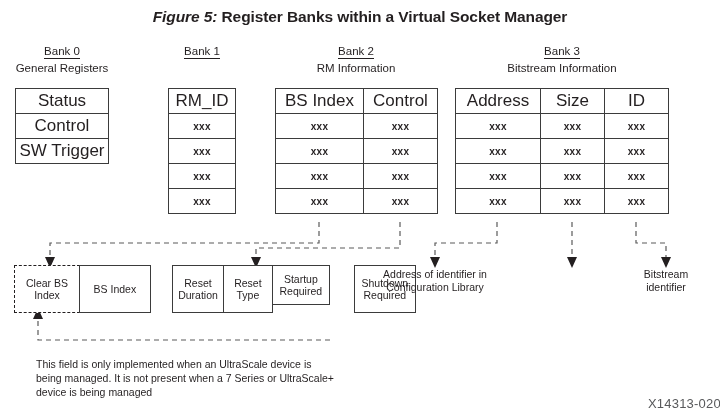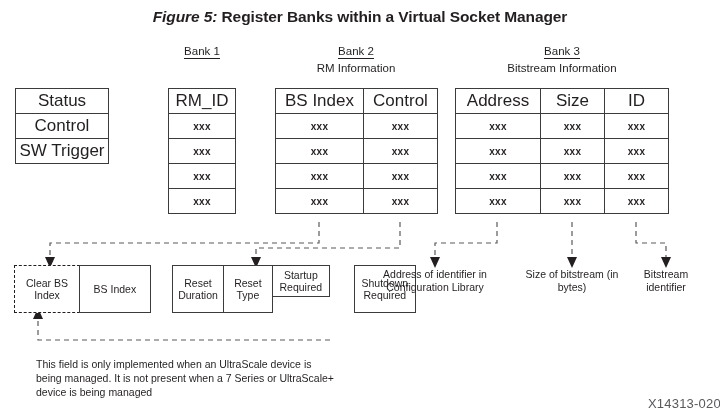--- a/index.html
+++ b/index.html
@@ -145,20 +145,24 @@
 </head>
 <body>
 
 <div class="stage">
 
   <div class="fig-title">
     <span class="fig-num">Figure 5:</span>
     <span class="fig-text">Register Banks within a Virtual Socket Manager</span>
   </div>
 
+  <div class="bank-head" style="left:6px; top:44px; width:112px;">
+    <span class="bank-id">Bank 0</span>
+    <span class="bank-desc">General Registers</span>
+  </div>
   <div class="bank-head" style="left:126px; top:44px; width:152px;">
     <span class="bank-id">Bank 1</span>
   </div>
   <div class="bank-head" style="left:276px; top:44px; width:160px;">
     <span class="bank-id">Bank 2</span>
     <span class="bank-desc">RM Information</span>
   </div>
   <div class="bank-head" style="left:455px; top:44px; width:214px;">
     <span class="bank-id">Bank 3</span>
     <span class="bank-desc">Bitstream Information</span>
@@ -292,34 +296,31 @@
     </div>
   </div>
 
   <div class="detail-row merged" style="left:172px; top:265px;">
     <div class="detail-cell" style="width:52px; height:48px;">
       <span>Reset Duration</span>
     </div>
     <div class="detail-cell" style="width:50px; height:48px;">
       <span>Reset Type</span>
     </div>
-    <div class="detail-cell" style="width:58px; height:32px;">
+    <div class="detail-cell" style="width:58px; height:40px;">
       <span>Startup Required</span>
     </div>
     <div class="detail-cell" style="width:62px; height:48px;margin-left:24px;">
       <span>Shutdown Required</span>
     </div>
   </div>
 
   <div class="callout" style="left:378px; top:268px; width:114px;">
     <span>Address of identifier in Configuration Library</span>
   </div>
-  <div class="callout" style="left:517px; top:268px; width:110px;">
-    <span>Size of bitstream (in bytes)</span>
-  </div>
   <div class="callout" style="left:627px; top:268px; width:78px;">
     <span>Bitstream identifier</span>
   </div>
 
   <div class="footnote" style="left:36px; top:357px; width:300px;">
     <span>This field is only implemented when an UltraScale device is being managed.  It is not present when a 7 Series or UltraScale+ device is being managed</span>
   </div>
 
   <div class="doc-id" style="left:648px; top:396px;">X14313-020320</div>
 

